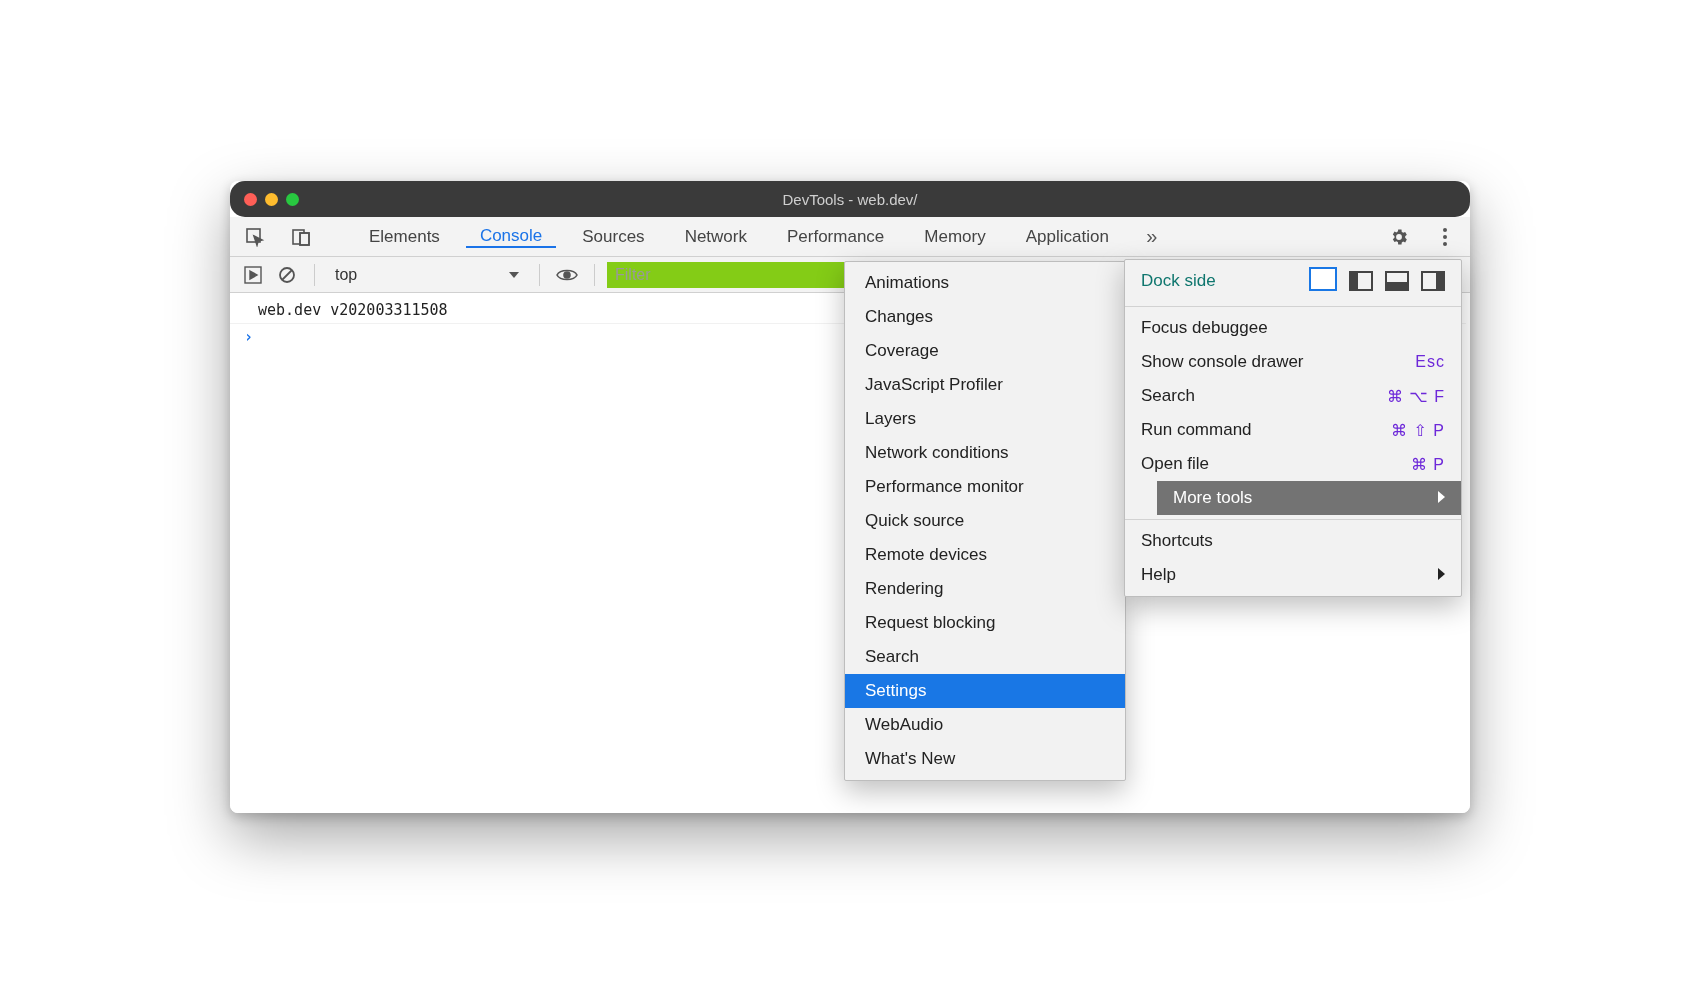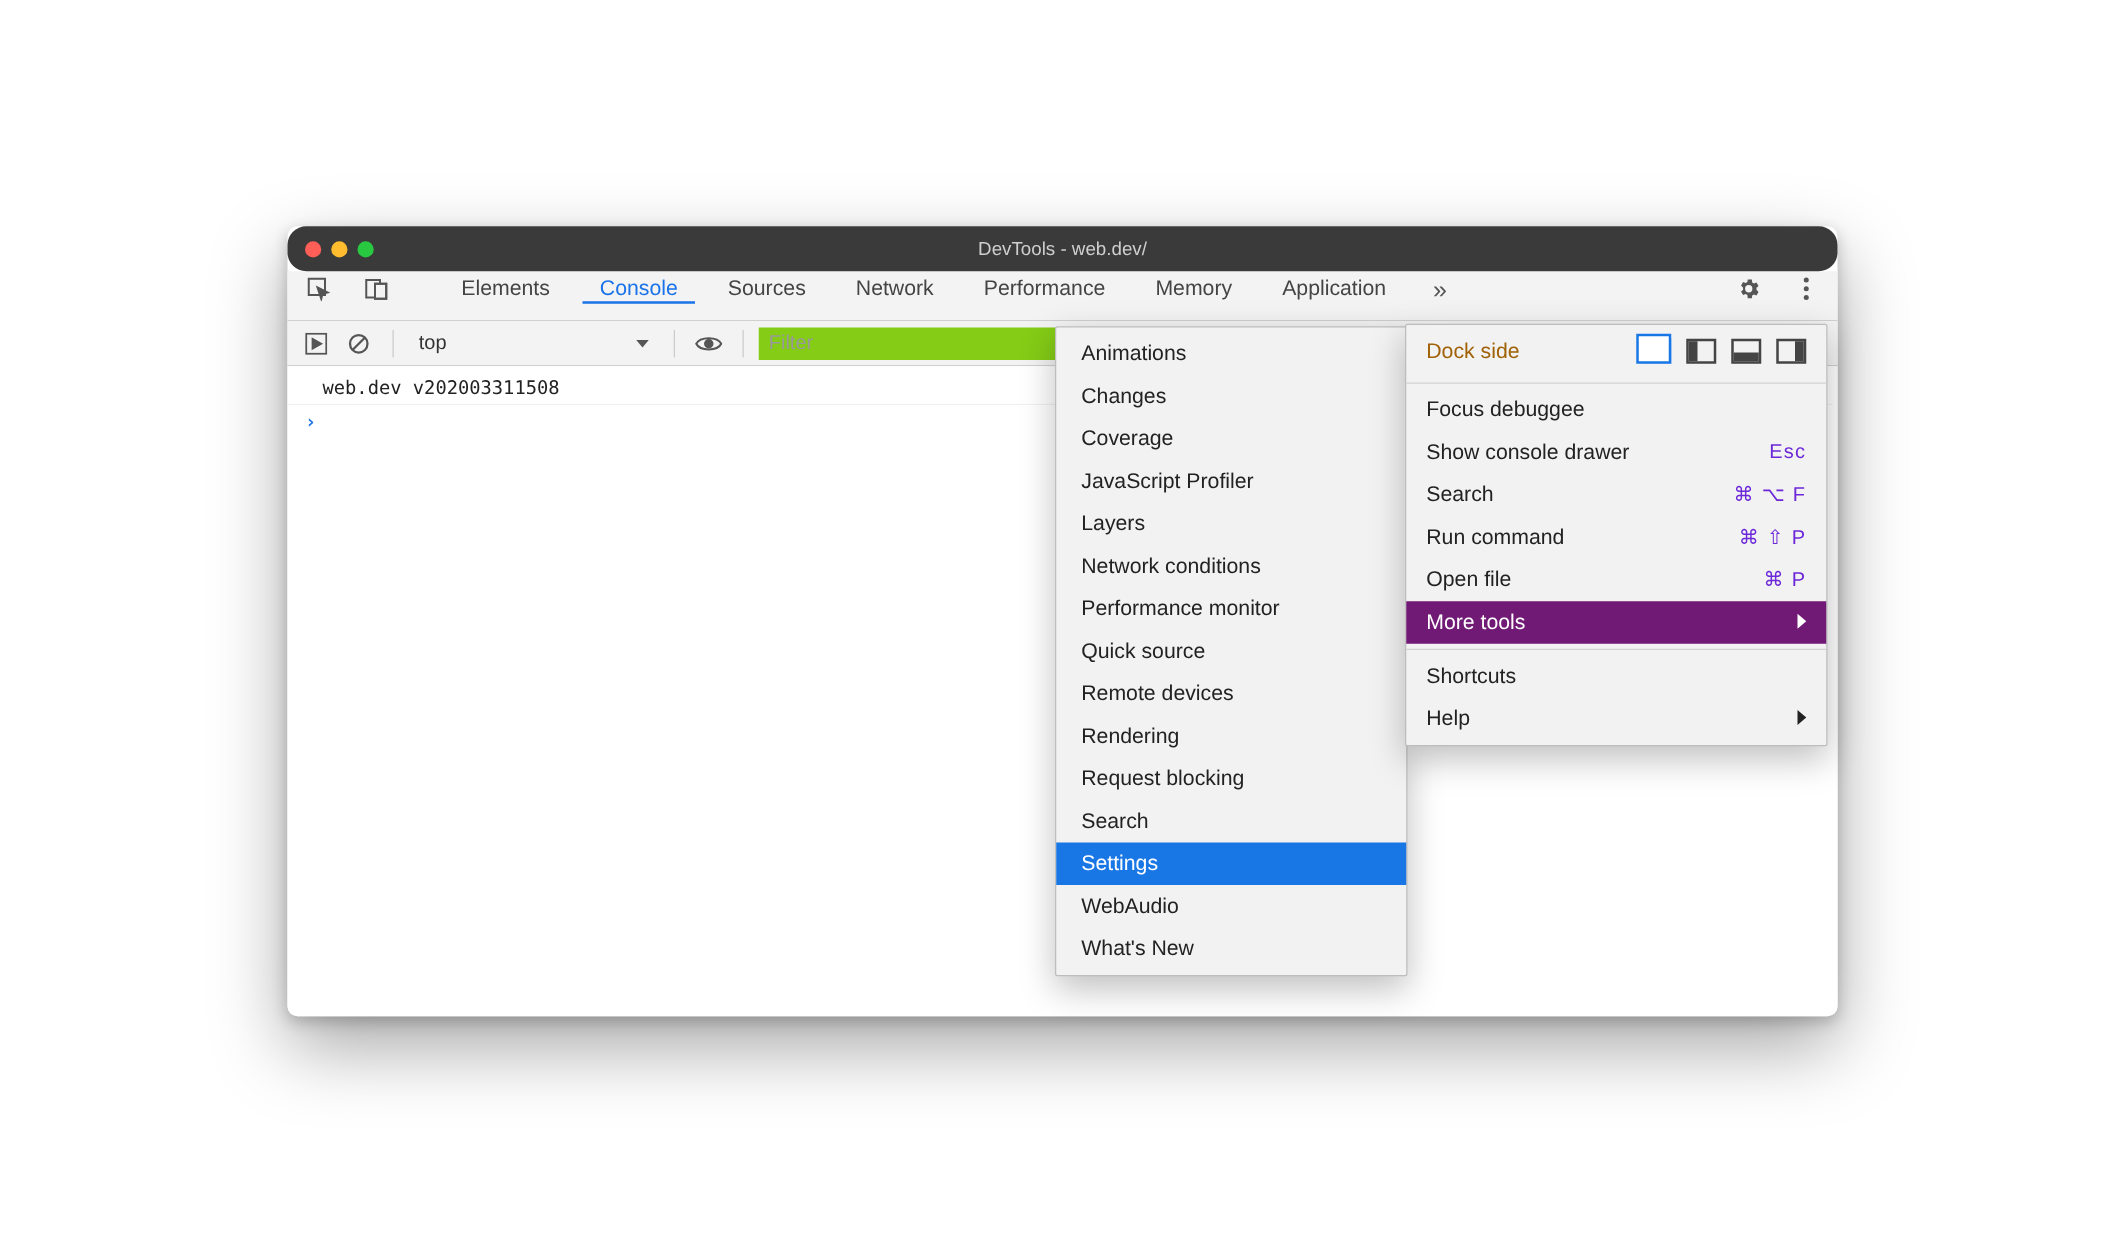--- a/index.html
+++ b/index.html
@@ -40,22 +40,22 @@
   .title {
     position: absolute; left: 0; right: 0; text-align: center;
     color: #cfcfcf; font-size: 15px; pointer-events: none;
   }
   
   .tabrow {
     height: 40px;
     border-bottom: 1px solid #d0d0d0;
     background: #f3f3f3;
     display: flex;
-    align-items: flex-start;
-    padding: 4px 8px;
+    align-items: center;
+    padding: 16px 8px;
     gap: 12px;
   }
   .tabrow .icon-btn {
     width: 34px; display: flex; align-items: center; justify-content: center;
     color: #666;
   }
   .tabrow .sep { width: 1px; background: #ccc; margin: 8px 6px; }
   .tab {
     padding: 0 14px;
     display: flex; align-items: center;
@@ -138,24 +138,24 @@
     color: #222;
     padding-bottom: 4px;
     z-index: 5;
   }
   .menu .row {
     display: flex; align-items: center;
     height: 34px; padding: 0 16px;
     cursor: pointer;
   }
   .menu .row .shortcut { margin-left:auto; color:#6d28d9; font-size:16px; letter-spacing:1px;}
-  .menu .row.selected { background:#701a75; color:#fff; }
+  .menu .row.selected { background:#737373; color:#fff;margin-left:32px; }
   .menu .divider { height:1px; background:#d2d2d2; margin:4px 0; }
   .menu .dock-row { height:42px; padding:0 16px; display:flex; align-items:center; gap:0;}
-  .menu .dock-row .label { flex:1; color:#a16207;}
+  .menu .dock-row .label { flex:1; color:#0f766e;}
   .dock-icons { display:flex; gap:12px; }
   .dock-icon {
     width:24px; height:20px; border:2px solid #444; position:relative;
   }
   .dock-icon.undock::before {
     content:""; position:absolute; left:-6px; top:-6px; width:24px; height:20px;
     border:2px solid #1977e5; background:#fff;
   }
   .dock-icon.undock { border-color:#1977e5; }
   .dock-icon.left::before  { content:""; position:absolute; left:0; top:0; bottom:0; width:7px; background:#444;}

